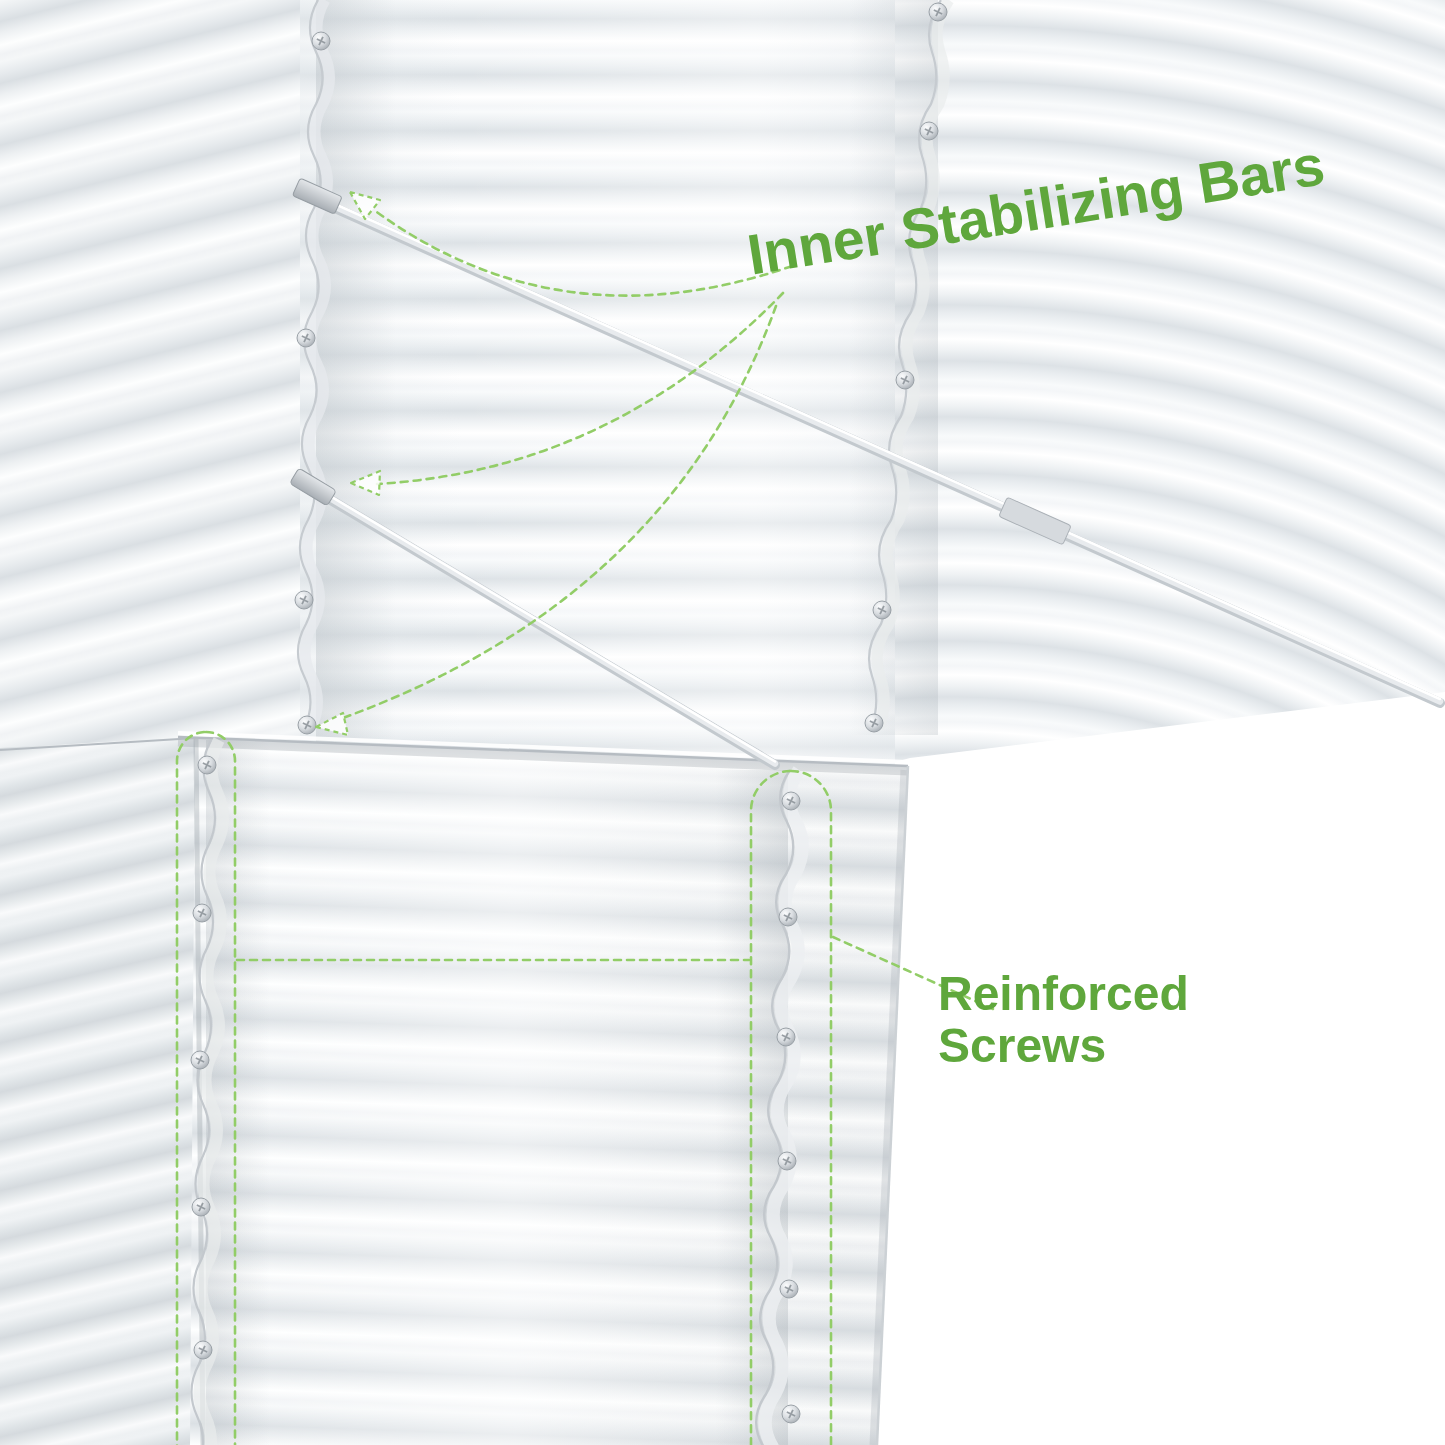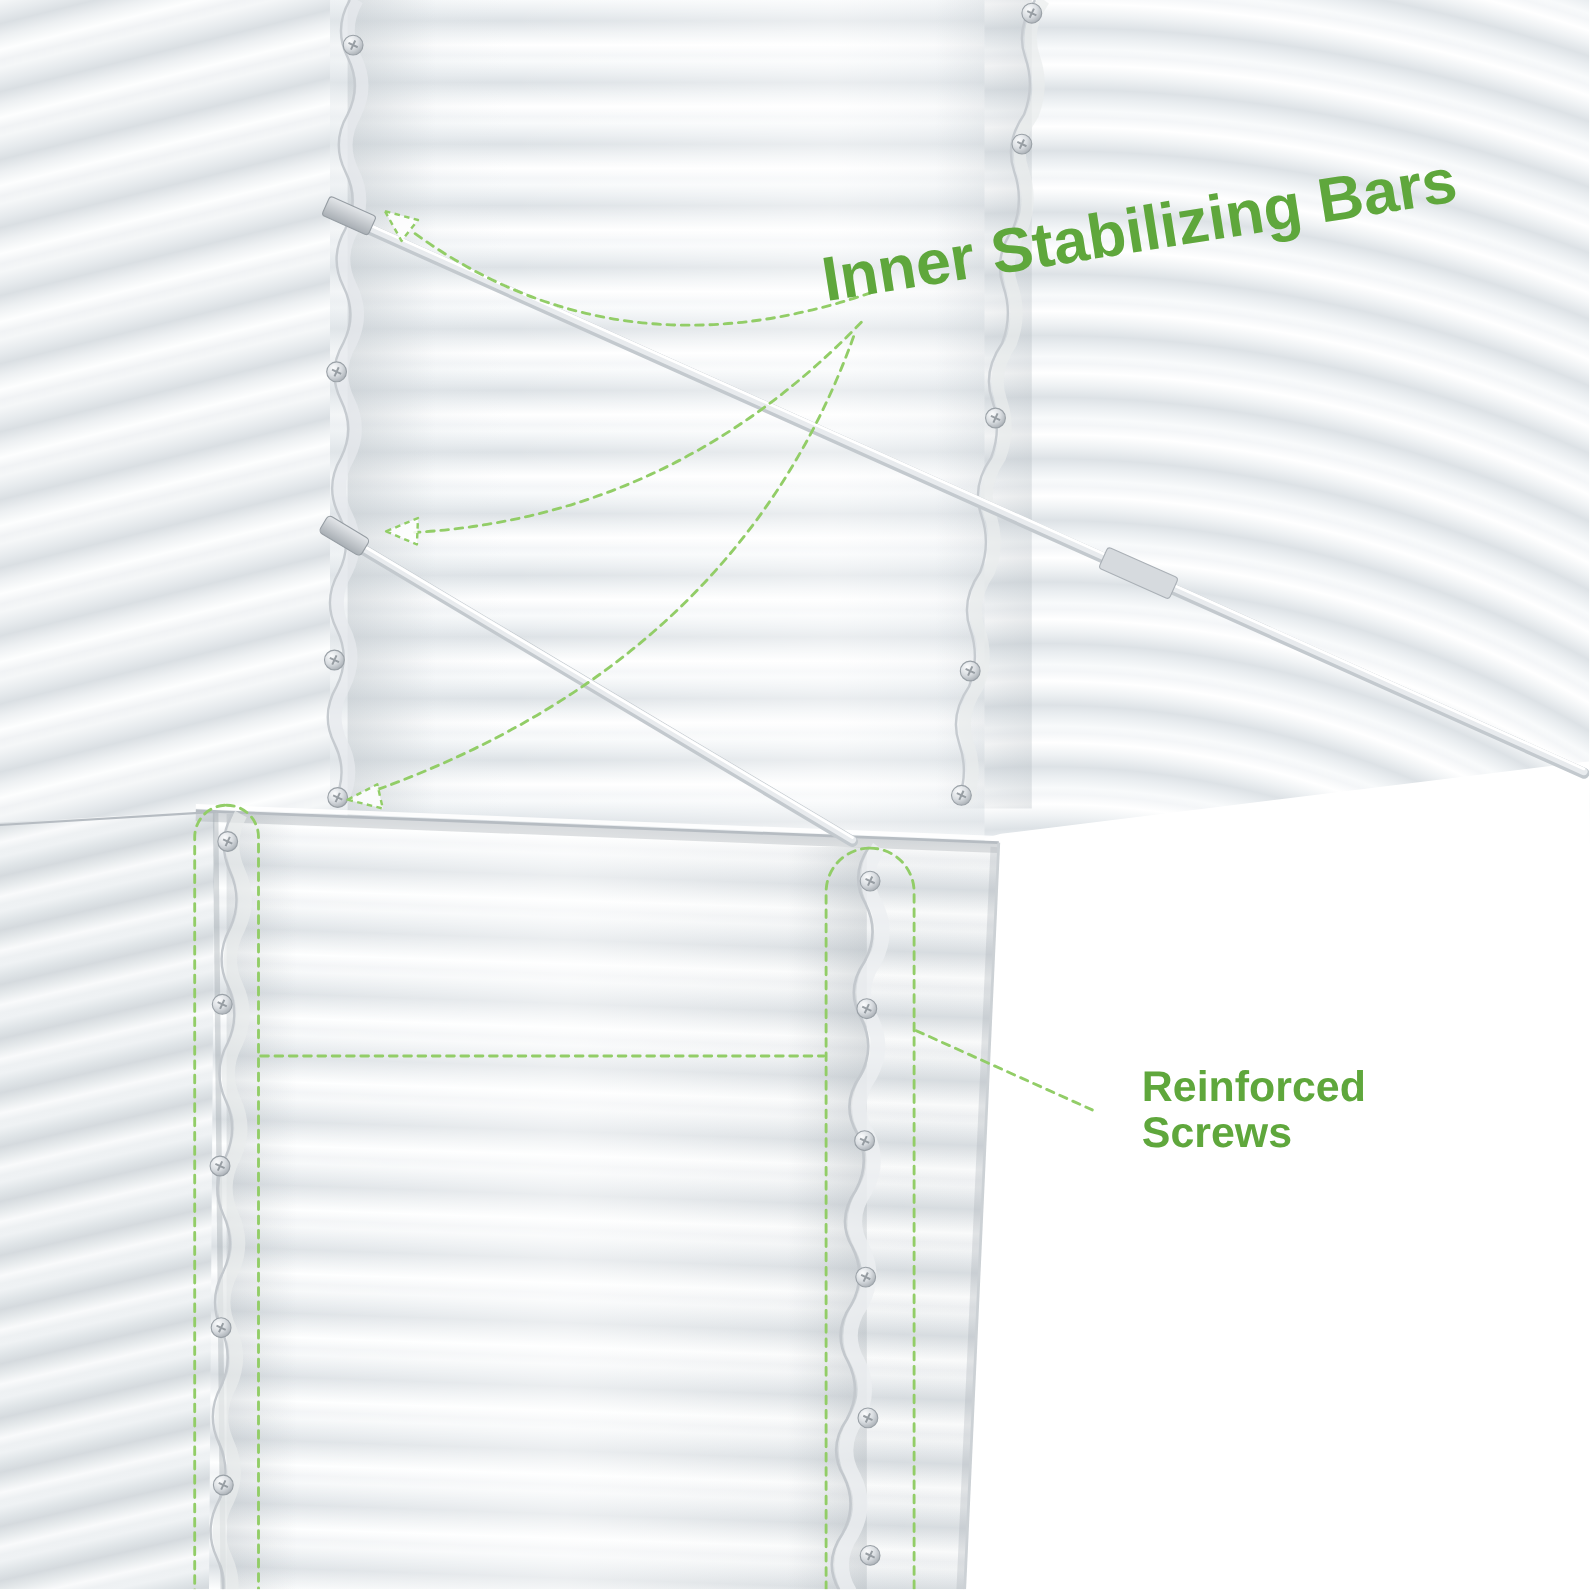--- a/index.html
+++ b/index.html
@@ -50,21 +50,21 @@
   .s4{left:206px;top:740px;width:64px;height:705px;background:linear-gradient(90deg,rgba(160,168,174,.26),rgba(160,168,174,0));}
   .overlay{position:absolute;left:0;top:0;width:1445px;height:1445px;}
   
   .callout{fill:none;stroke:var(--callout-green,#92cd67);stroke-width:2.6;stroke-dasharray:7 6;stroke-linecap:round;}
   .callout-arrow{fill:rgba(255,255,255,.85);stroke:var(--callout-green,#92cd67);stroke-width:2.2;stroke-dasharray:5 4;stroke-linejoin:round;}
   .label{
     position:absolute;color:var(--annotation-green,#5fa73c);
     font-weight:700;letter-spacing:0px;
   }
   .label-bars{left:748px;top:222px;font-size:57px;white-space:nowrap;transform:rotate(-9deg);transform-origin:0 50%;}
-  .label-screws{left:1038px;top:968px;font-size:39px;line-height:1.08;white-space:pre-line;}
+  .label-screws{left:938px;top:968px;font-size:48px;line-height:1.08;white-space:pre-line;}
 </style>
 </head>
 <body>
 
 <div class="scene">
 
   <div class="panel p-topleft"></div>
   <div class="panel p-topmid"></div>
   <div class="panel p-topright"></div>
   <div class="shade s1"></div>

